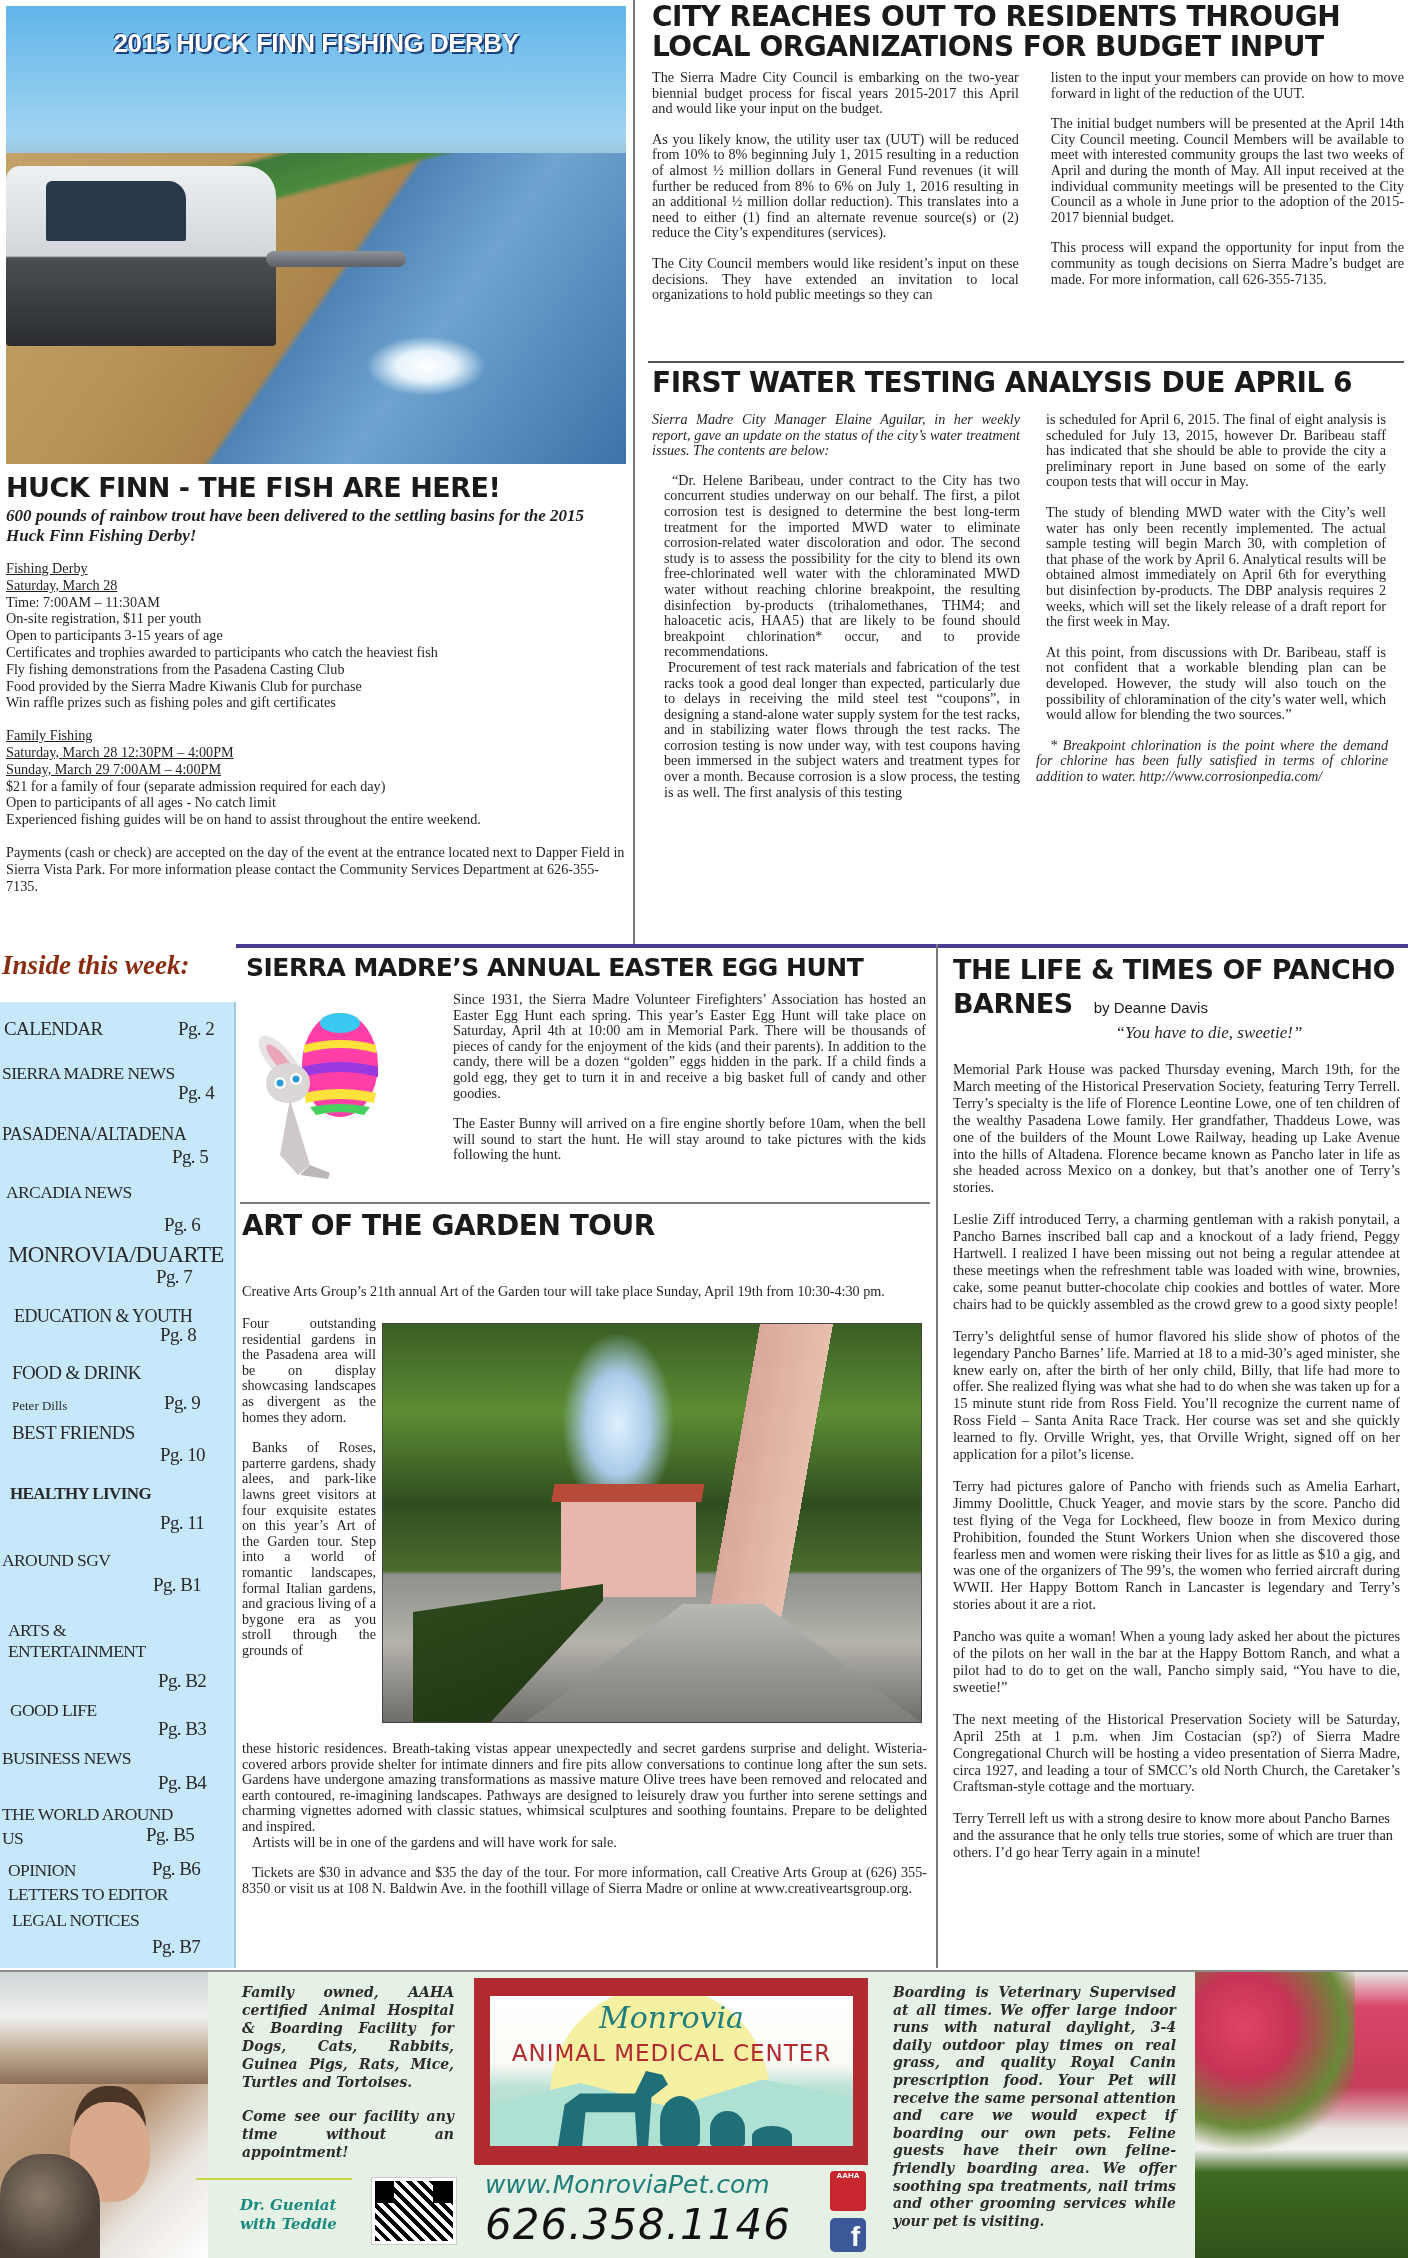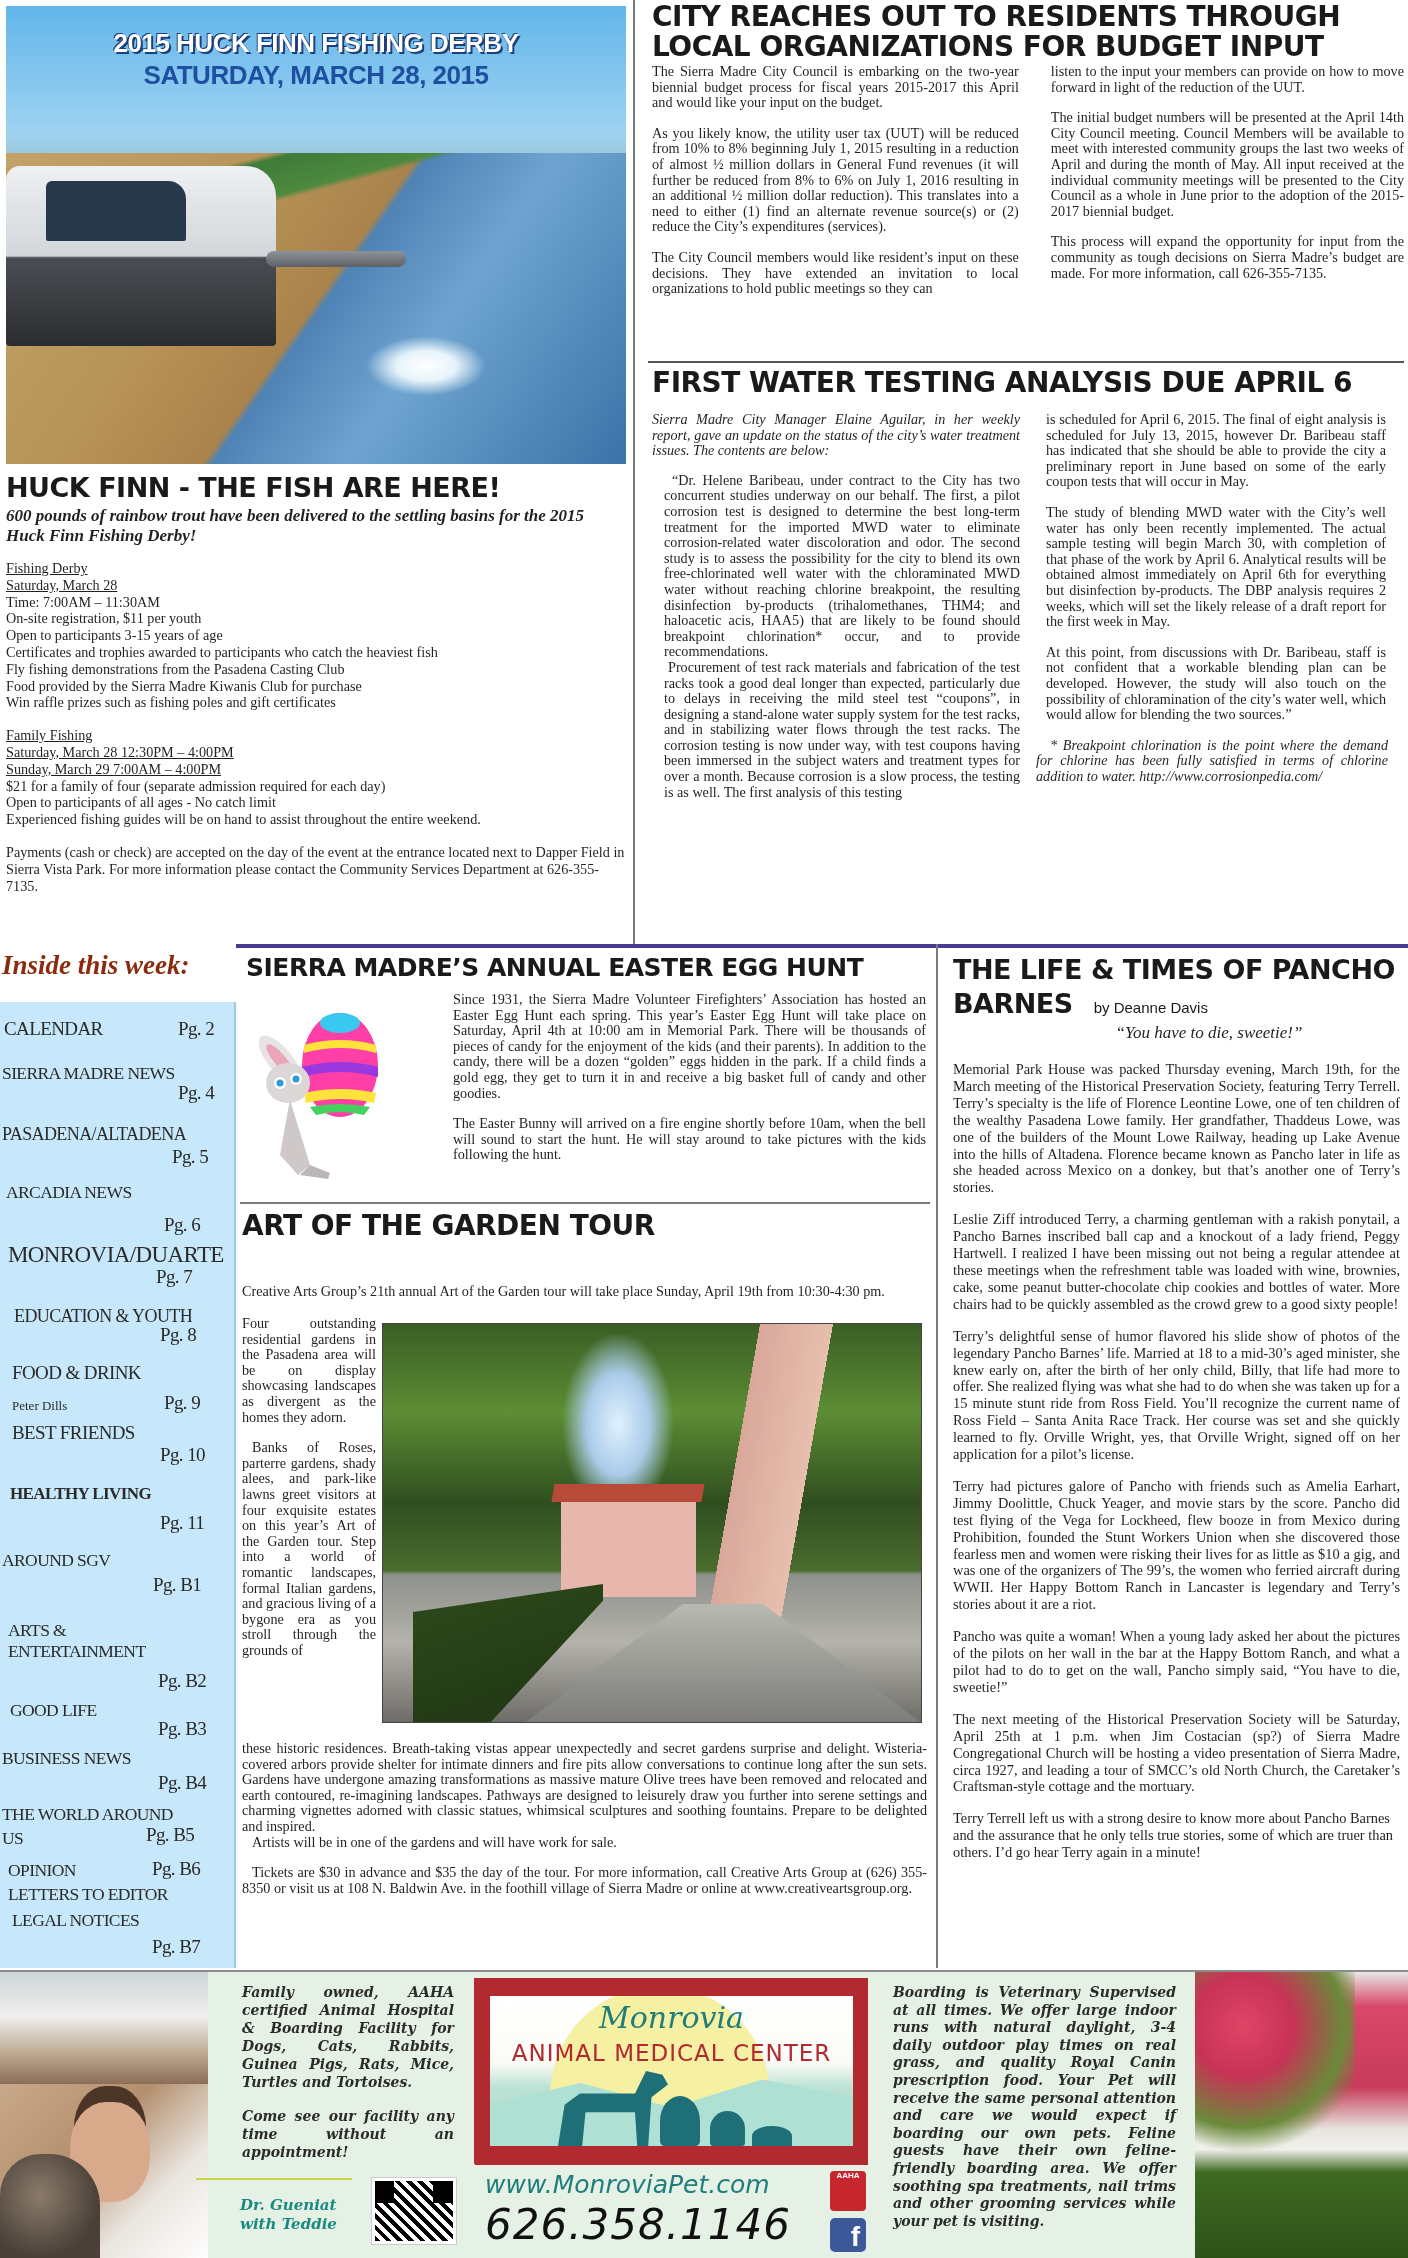--- a/index.html
+++ b/index.html
@@ -90,21 +90,20 @@
 </style>
 </head>
 <body>
 
 <div class="abs photo-derby">
   <div class="truck"></div>
   <div class="truck-win"></div>
   <div class="pipe"></div>
   <div class="splash"></div>
   <div class="t1">2015 HUCK FINN FISHING DERBY</div>
-  <div class="t2">SATURDAY, MARCH 28, 2015</div>
 </div>
 
 <div class="abs" style="left:6px; top:472px; width:620px;">
   <div class="hl" style="font-size:27px; line-height:32px;">HUCK FINN - THE FISH ARE HERE!</div>
   <div style="font-style:italic; font-weight:bold; font-size:17px; line-height:20px; margin-top:2px;">600 pounds of rainbow trout have been delivered to the settling basins for the 2015 Huck Finn Fishing Derby!</div>
   <div style="font-size:14.2px; line-height:16.8px; margin-top:14px;">
     <div><u>Fishing Derby</u></div>
     <div><u>Saturday, March 28</u></div>
     <div>Time: 7:00AM – 11:30AM</div>
     <div>On-site registration, $11 per youth</div>
@@ -125,21 +124,21 @@
   </div>
 </div>
 
 <div class="abs vrule" style="left:633px; top:0; height:944px;"></div>
 
 <div class="abs" style="left:652px; top:2px; width:752px;">
   <div class="hl" style="font-size:28px; line-height:30px;">
     <div>CITY REACHES OUT TO RESIDENTS THROUGH</div>
     <div>LOCAL ORGANIZATIONS FOR BUDGET INPUT</div>
   </div>
-  <div style="display:flex; gap:32px; margin-top:2px;">
+  <div style="display:flex; gap:32px; margin-top:8px;">
     <div class="body-txt" style="width:376px;">
       <p>The Sierra Madre City Council is embarking on the two-year biennial budget process for fiscal years 2015-2017 this April and would like your input on the budget.</p>
       <p>As you likely know, the utility user tax (UUT) will be reduced from 10% to 8% beginning July 1, 2015 resulting in a reduction of almost ½ million dollars in General Fund revenues (it will further be reduced from 8% to 6% on July 1, 2016 resulting in an additional ½ million dollar reduction). This translates into a need to either (1) find an alternate revenue source(s) or (2) reduce the City’s expenditures (services).</p>
       <p class="tight">The City Council members would like resident’s input on these decisions.  They have extended an invitation to local organizations to hold public meetings so they can</p>
     </div>
     <div class="body-txt" style="width:362px;">
       <p>listen to the input your members can provide on how to move forward in light of the reduction of the UUT.</p>
       <p>The initial budget numbers will be presented at the April 14th City Council meeting. Council Members will be available to meet with interested community groups the last two weeks of April and during the month of May. All input received at the individual community meetings will be presented to the City Council as a whole in June prior to the adoption of the 2015-2017 biennial budget.</p>
       <p class="tight">This process will expand the opportunity for input from the community as tough decisions on Sierra Madre’s budget are made.  For more information, call 626-355-7135.</p>
     </div>

